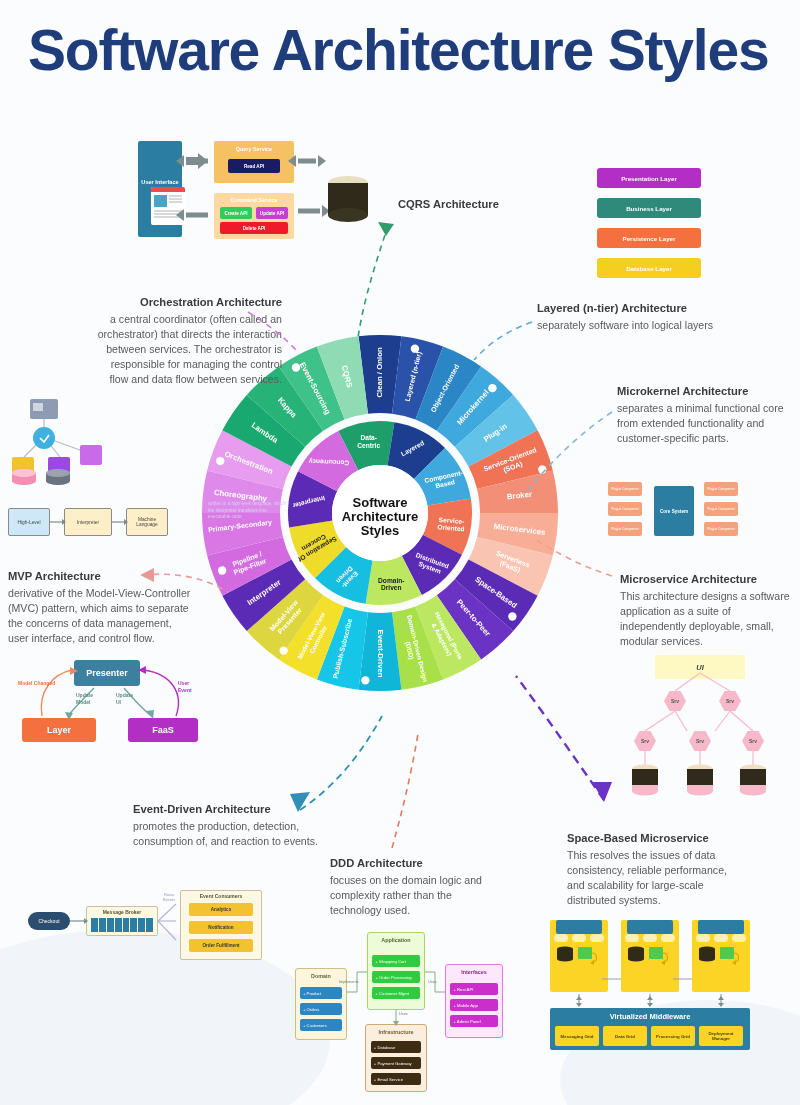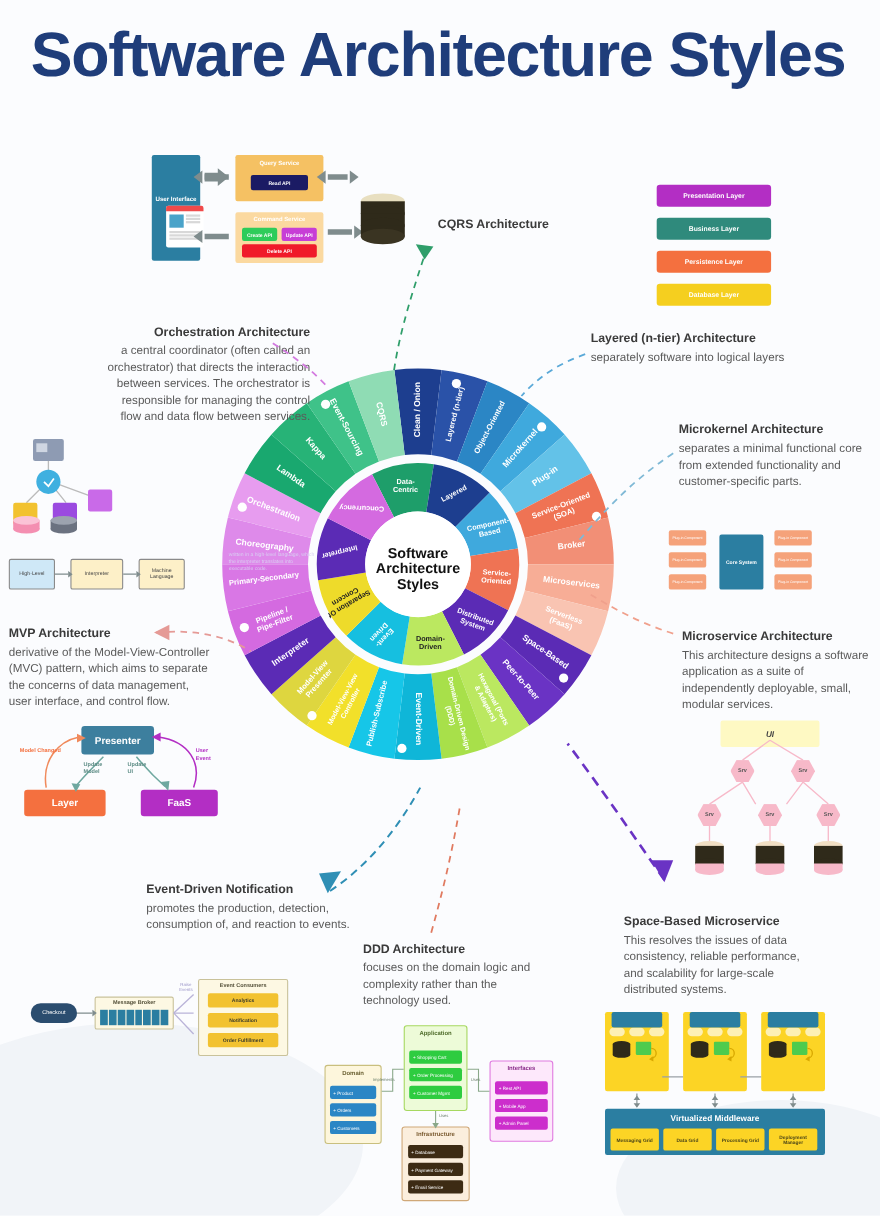--- a/index.html
+++ b/index.html
@@ -240,21 +240,21 @@
   <div class="h">MVP Architecture</div>
   <div class="b">derivative of the Model-View-Controller (MVC) pattern, which aims to separate the concerns of data management, user interface, and control flow.</div>
 </div>
 
 <div class="desc" style="left:620px; top:573px; width:175px;">
   <div class="h">Microservice Architecture</div>
   <div class="b">This architecture designs a software application as a suite of independently deployable, small, modular services.</div>
 </div>
 
 <div class="desc" style="left:133px; top:803px; width:190px;">
-  <div class="h">Event-Driven Notification</div>
+  <div class="h">Event-Driven Architecture</div>
   <div class="b">promotes the production, detection, consumption of, and reaction to events.</div>
 </div>
 
 <div class="desc" style="left:330px; top:857px; width:175px;">
   <div class="h">DDD Architecture</div>
   <div class="b">focuses on the domain logic and complexity rather than the technology used.</div>
 </div>
 
 <div class="desc" style="left:567px; top:832px; width:180px;">
   <div class="h">Space-Based Microservice</div>

